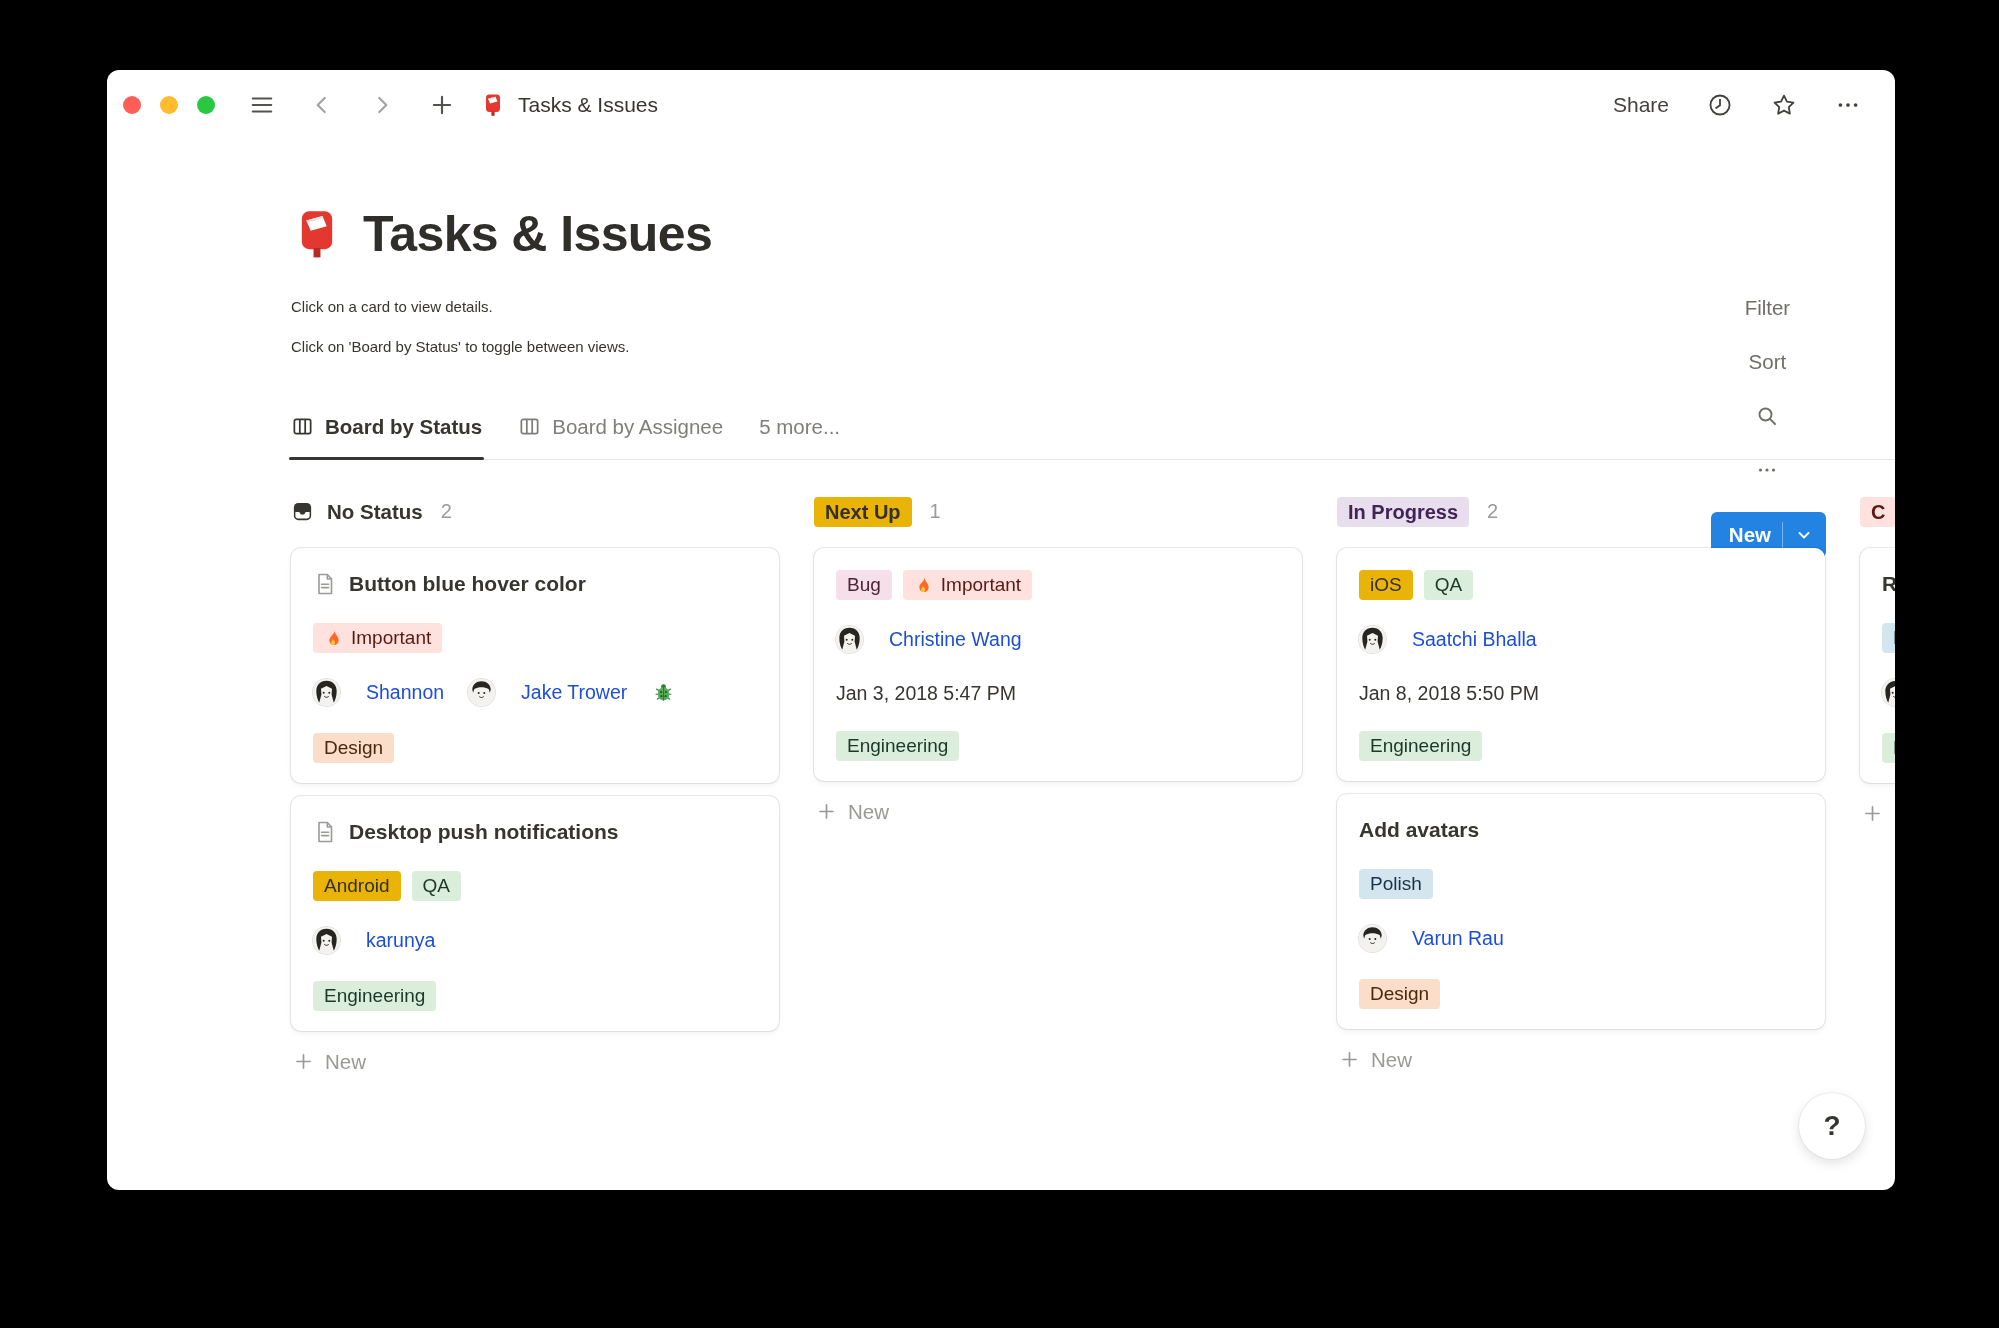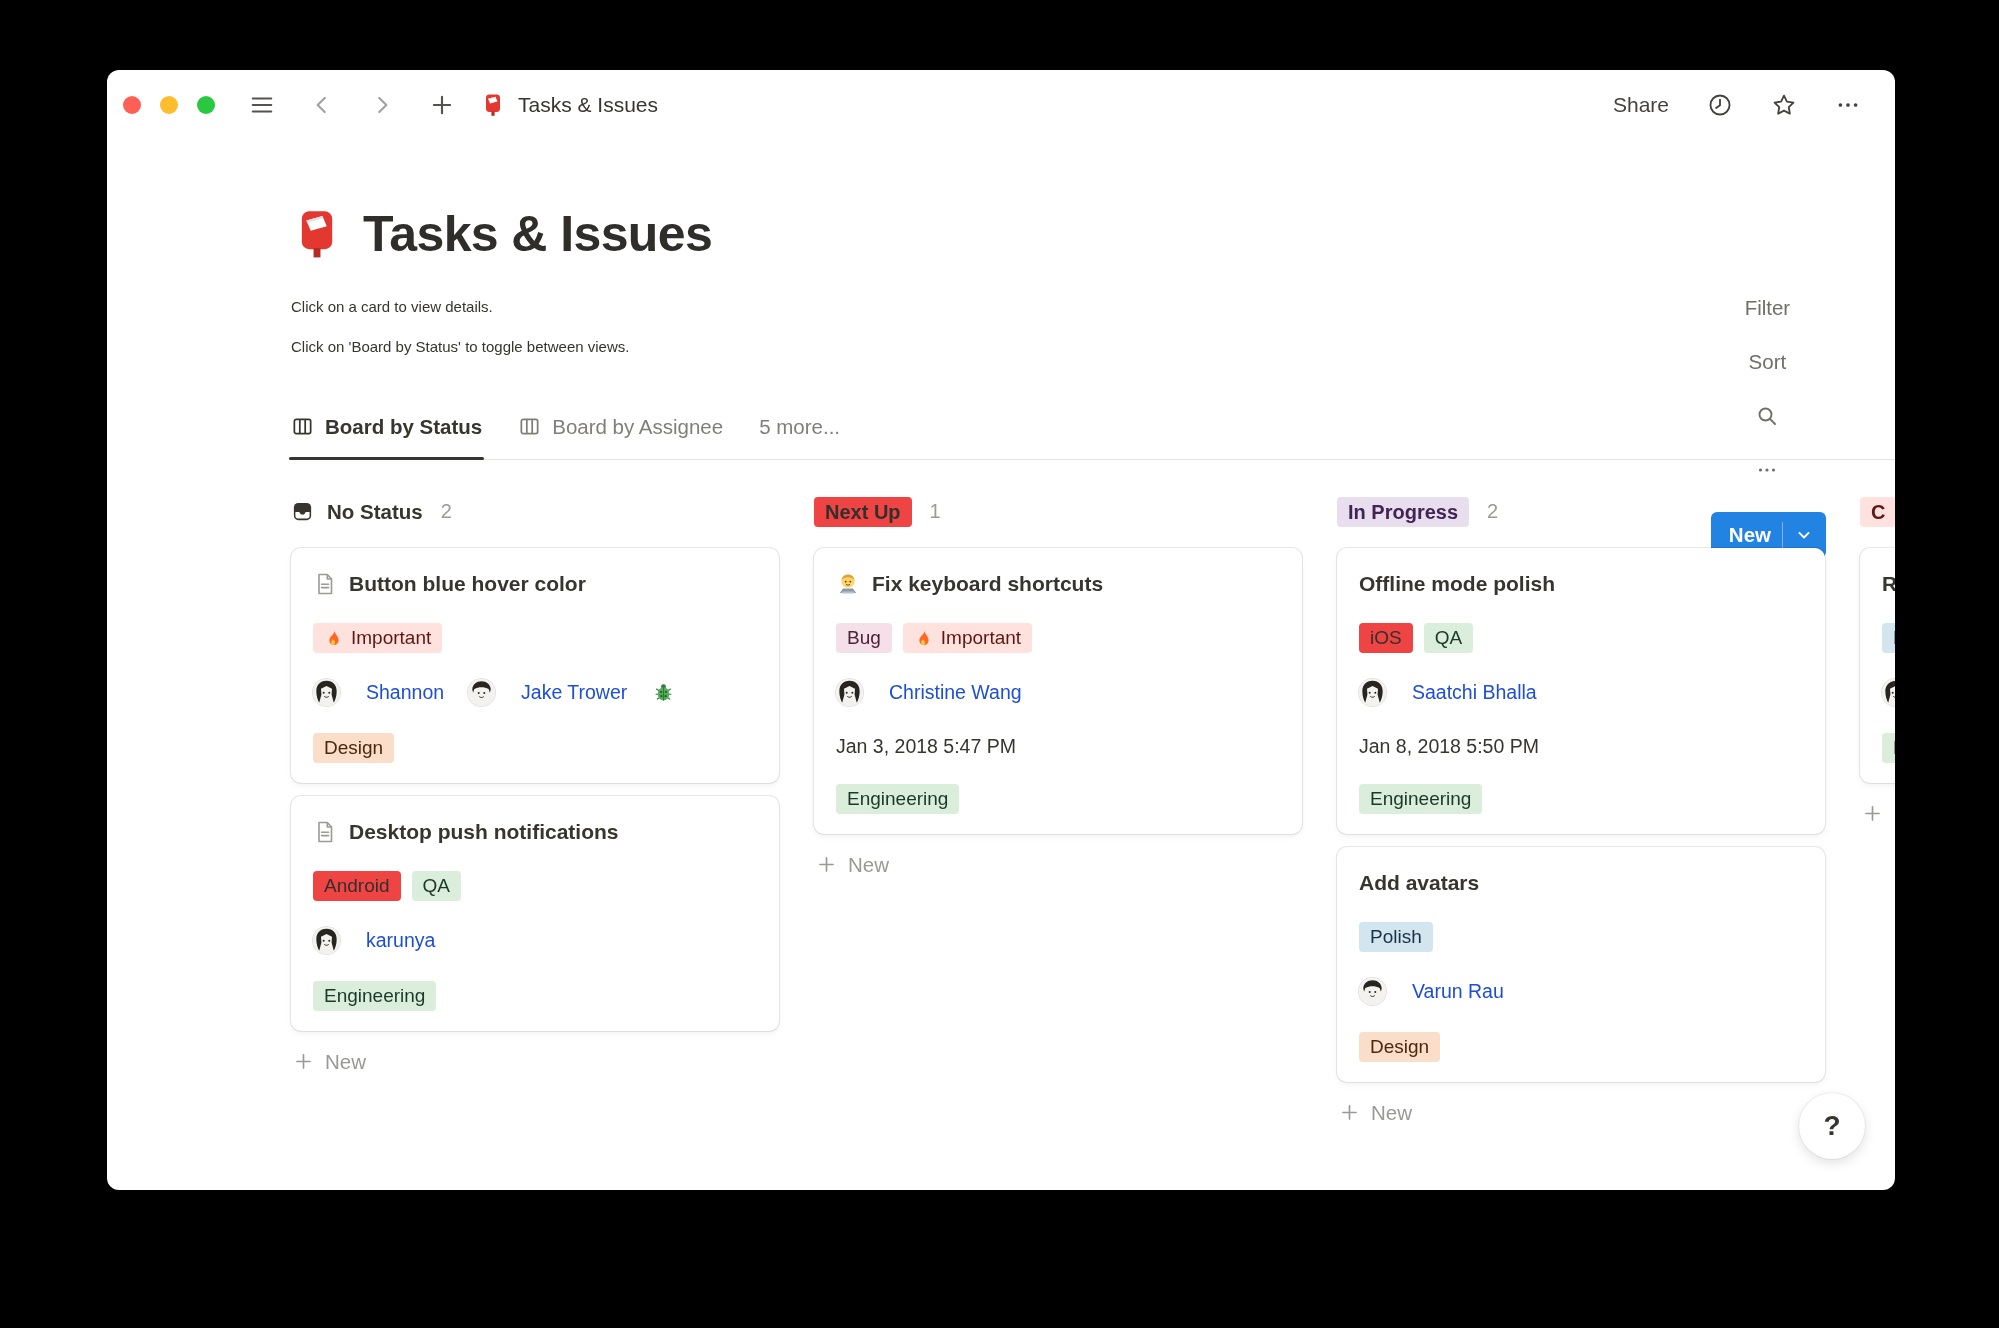--- a/index.html
+++ b/index.html
@@ -75,21 +75,21 @@
   .avatar svg{width:27px;height:27px;display:block;}
   .inline-emoji svg{width:21px;height:21px;display:block;}
   .card-date{font-size:19.5px;line-height:26px;color:#37352F;}
   .new-row{display:flex;align-items:center;gap:11px;color:#9A9996;font-size:20.5px;
            padding:6px 2px;margin-top:8px;cursor:pointer;}
   .new-row .icon svg{width:21px;height:21px;display:block;}
   
   .tag-red{background:#FFE2DD;color:#5D1715;}
   .tag-orange{background:#FADEC9;color:#49290E;}
   .tag-green{background:#DBEDDB;color:#1C3829;}
-  .tag-gray{background:#ef4444;color:#32302C;text-align:right;}
+  .tag-gray{background:#eab308;color:#32302C;text-align:right;}
   .tag-blue{background:#D3E5EF;color:#183347;}
   .tag-purple{background:#E8DEEE;color:#412454;}
   .tag-pink{background:#F5E0E9;color:#4C2337;}
   
   .help-btn{position:absolute;left:1692px;top:1023px;width:66px;height:66px;border-radius:50%;
     background:#fff;box-shadow:0 0 0 1px rgba(15,15,15,0.05),0 4px 12px rgba(15,15,15,0.12);
     display:flex;align-items:center;justify-content:center;font-size:28px;font-weight:600;
     color:#37352F;cursor:pointer;}
 </style>
 </head>
@@ -345,34 +345,20 @@
             </span>
             <span>New</span>
           </div>
         </div>
         <div class="col">
           <div class="col-header">
             <span class="pill tag-gray">Next Up</span>
             <span class="col-count">1</span>
           </div>
           <div class="card">
-            <div class="card-title">
-              <span class="icon">
-                <svg viewBox="0 0 24 24">
-                  <circle cx="12" cy="9" r="6.6" fill="#FFD469"></circle>
-                  <path d="M5.4 9a6.6 6.6 0 0 1 13.2 0c-1.2-2.3-2.3-3.6-6.6-3.6S6.6 6.7 5.4 9z" fill="#E0A23C"></path>
-                  <circle cx="9.7" cy="9.7" r=".9" fill="#5B3F1D"></circle>
-                  <circle cx="14.3" cy="9.7" r=".9" fill="#5B3F1D"></circle>
-                  <path d="M10.3 12.6c1 .8 2.4.8 3.4 0" stroke="#5B3F1D" stroke-width=".9" fill="none" stroke-linecap="round"></path>
-                  <path d="M3.8 21l3.2-4.6h10L20.2 21z" fill="#8D99A6"></path>
-                  <rect x="5.6" y="19.6" width="12.8" height="1.9" rx=".9" fill="#B8C4CC"></rect>
-                </svg>
-              </span>
-              <span>Fix keyboard shortcuts</span>
-            </div>
             <div class="tags">
               <span class="pill tag-pink">
                 <span>Bug</span>
               </span>
               <span class="pill tag-red">
                 <span class="icon tag-emoji">
                   <svg viewBox="0 0 24 24">
                     <path d="M13.2 1.6c.7 3.4-.8 5.2-2.4 6.9C9 10.4 6.8 12.4 6.8 15.5c0 3.4 2.4 6.1 5.7 6.1 3.2 0 5.9-2.4 5.9-6 0-2.8-1.3-4.8-2.7-6.8-1.2-1.8-2.3-3.4-2.5-7.2z" fill="#FF6723"></path>
                     <path d="M12.3 21.6a3.4 3.4 0 0 1-3.3-3.4c0-1.8 1.2-2.9 2-4 .8 1.3 3 1.8 3 3.9 0 1.9-.8 3.5-1.7 3.5z" fill="#FFC53D"></path>
                   </svg>
@@ -409,23 +395,20 @@
             </span>
             <span>New</span>
           </div>
         </div>
         <div class="col">
           <div class="col-header">
             <span class="pill tag-purple">In Progress</span>
             <span class="col-count">2</span>
           </div>
           <div class="card">
-            <div class="card-title">
-              <span>Offline mode polish</span>
-            </div>
             <div class="tags">
               <span class="pill tag-gray">
                 <span>iOS</span>
               </span>
               <span class="pill tag-green">
                 <span>QA</span>
               </span>
             </div>
             <div class="people">
               <span class="person">

